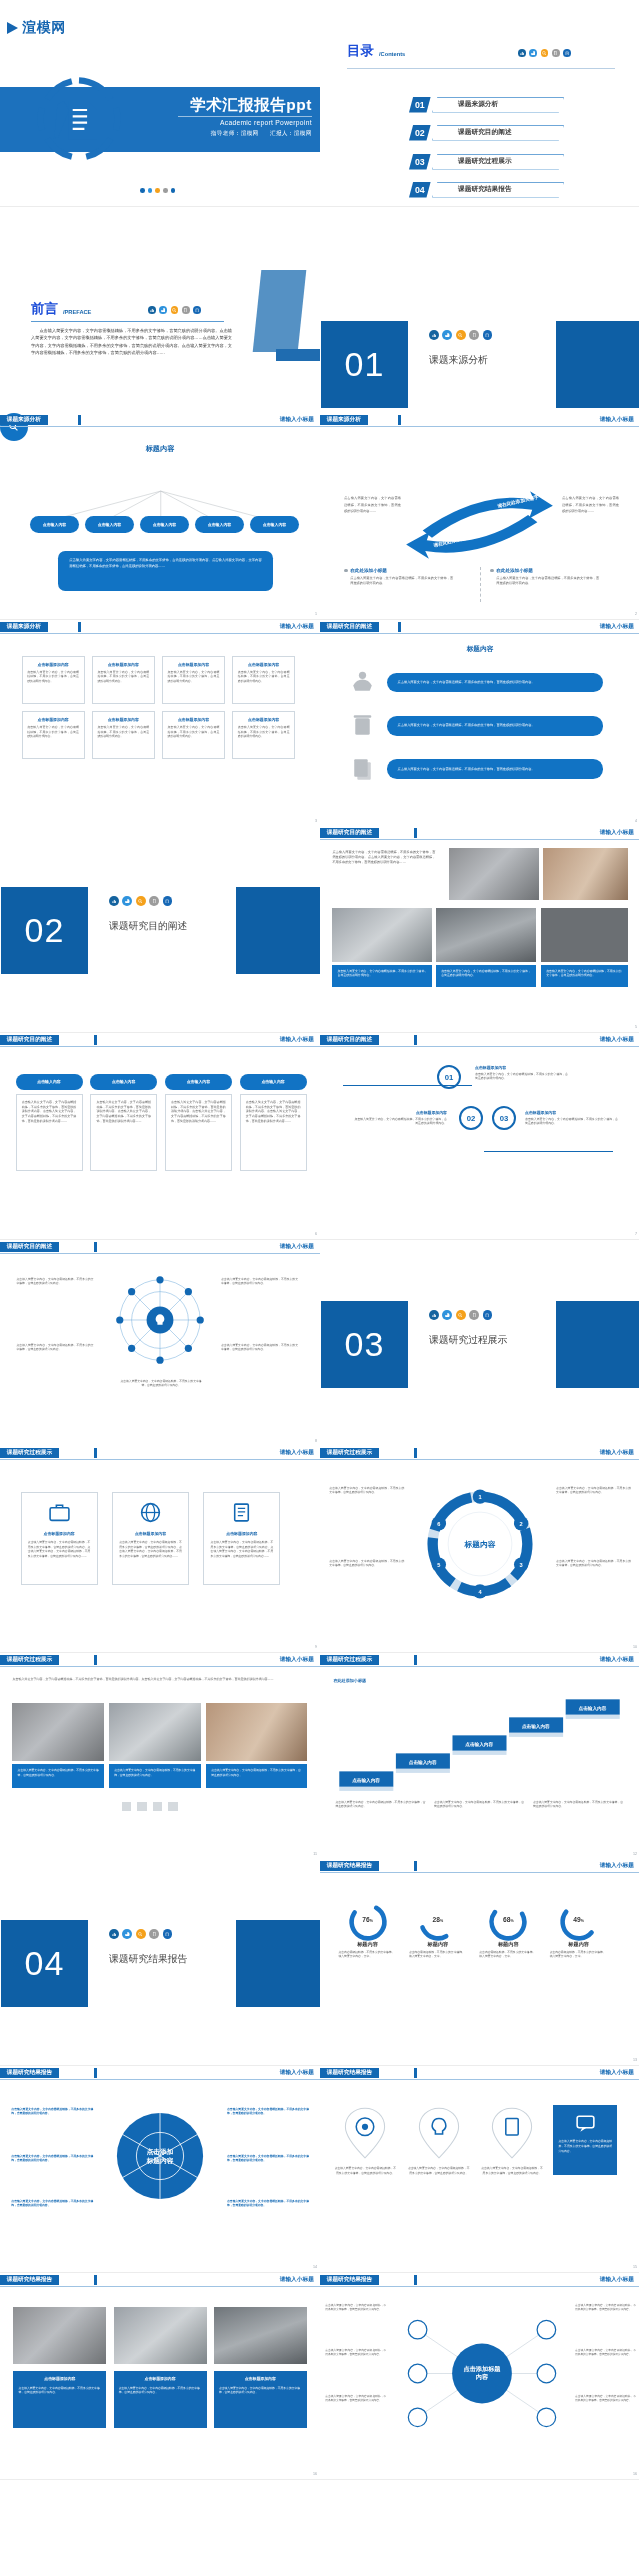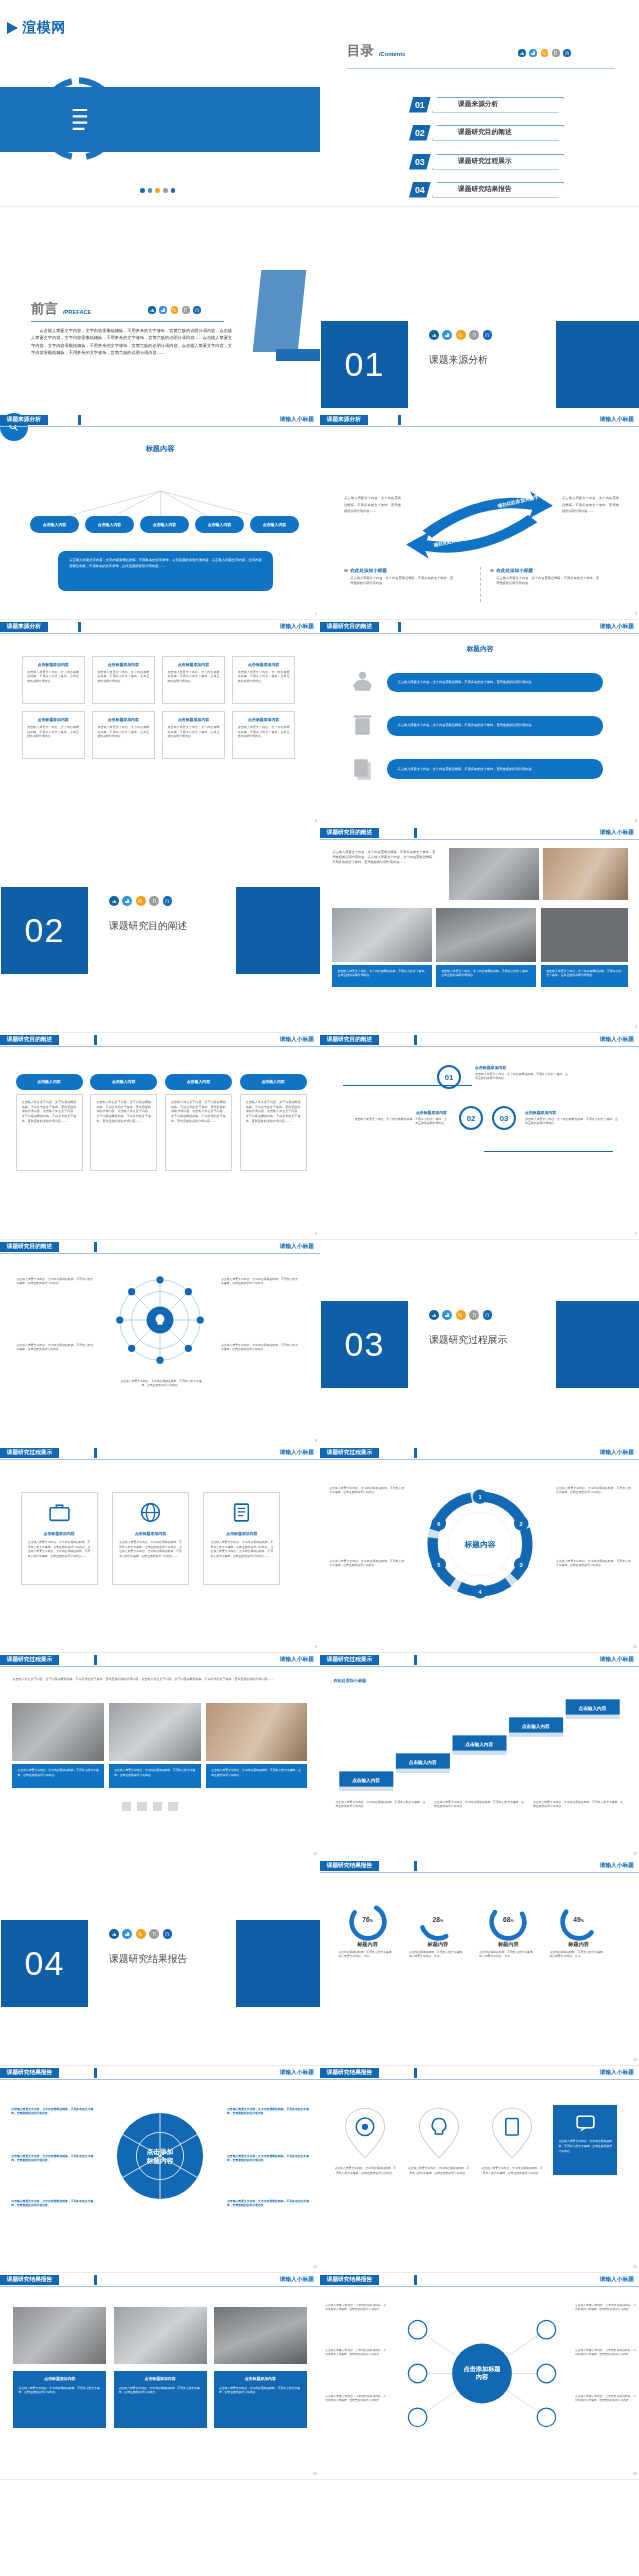--- a/index.html
+++ b/index.html
@@ -32,21 +32,21 @@
   .cover-dots i { width:4.6px;height:4.6px;border-radius:50%; display:block; }
 
   
   .iconrow { display:flex; gap:3.6px; align-items:center; }
   .iconrow .ic { width:7.7px;height:7.7px;border-radius:50%; display:flex;align-items:center;justify-content:center; }
   .iconrow .ic svg { width:4.6px;height:4.6px; fill:#fff; }
   .ic1{background:#14639f;} .ic2{background:#2f93dd;} .ic3{background:#f5a11b;} .ic4{background:#9c9c9c;} .ic5{background:#1668b5;}
 
   
   .bighead { position:absolute; display:flex; align-items:flex-end; gap:5.2px; }
-  .bighead .cn { font-size:13.4px; font-weight:bold; color:#737373; line-height:1; }
+  .bighead .cn { font-size:13.4px; font-weight:bold; color:#1d4ed8; line-height:1; }
   .bighead .en { font-size:5.7px; font-weight:bold; color:#1464ac; }
   .headrule { position:absolute; height:0.5px; background:#b9cfe4; }
 
   
   .tocrow { position:absolute; height:15.5px; display:flex; }
   .tocnum {
     width:21.6px; background:#1466ae; color:#fff; font-size:8.8px; font-weight:bold;
     display:flex; align-items:center; justify-content:center;
     clip-path: polygon(4.1px 0, 100% 0, calc(100% - 4.1px) 100%, 0 100%);
   }
@@ -115,20 +115,30 @@
           <path d="M15 28 A43 43 0 0 1 42 8"></path>
     </g>
     <g fill="#1c71bd">
       <path d="M38 30 h22 l10 10 v33 H38z"></path>
       <path d="M26 34 l7-4 6 10 -12 30 -5 2 1-6z"></path>
     </g>
     <g stroke="#fff" stroke-width="2.4">
           <path d="M43 40h16M43 47h16M43 54h16M43 61h13"></path>
         </g>
   </svg>
+  <div class="cover-right" style="right:8.2px;top:96px;width:175px">
+    <div class="cover-title">学术汇报报告ppt</div>
+    <div class="cover-rule" style="width:134px"></div>
+    <div class="cover-sub">Academic report Powerpoint</div>
+    <div class="cover-meta">
+      <span>指导老师：渲模网</span>
+      &nbsp;&nbsp;&nbsp;&nbsp;
+      <span>汇报人：渲模网</span>
+    </div>
+  </div>
   <div class="cover-dots" style="left:140px;top:188px">
     <i style="background:#1268b3"></i>
         <i style="background:#2f93dd"></i>
         <i style="background:#f5a11b"></i>
         <i style="background:#9c9c9c"></i>
         <i style="background:#1268b3"></i>
   </div>
 </div>
 
 <div class="slide" style="left:320px;top:0">

